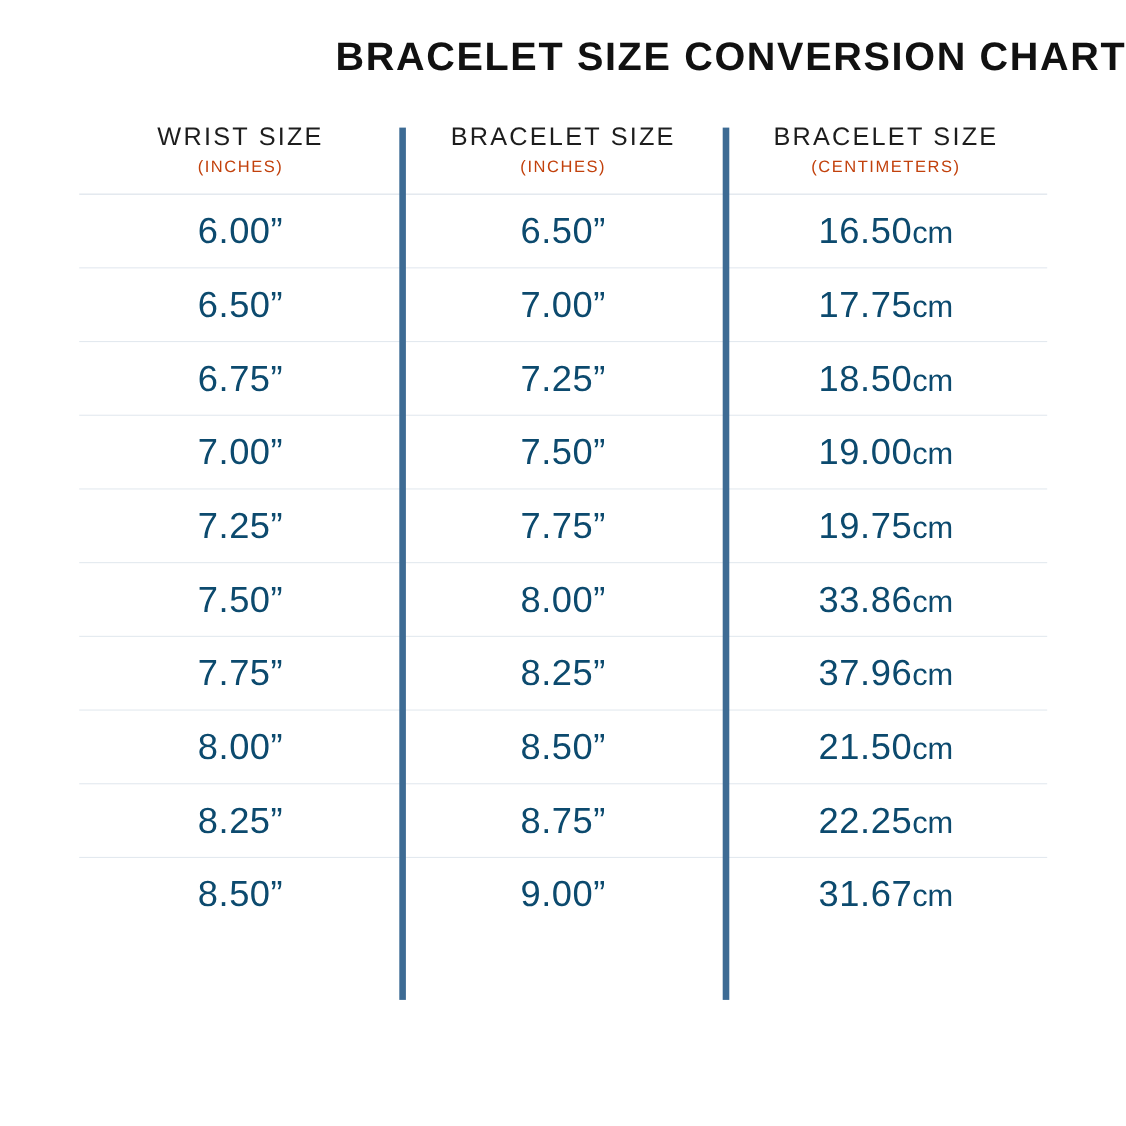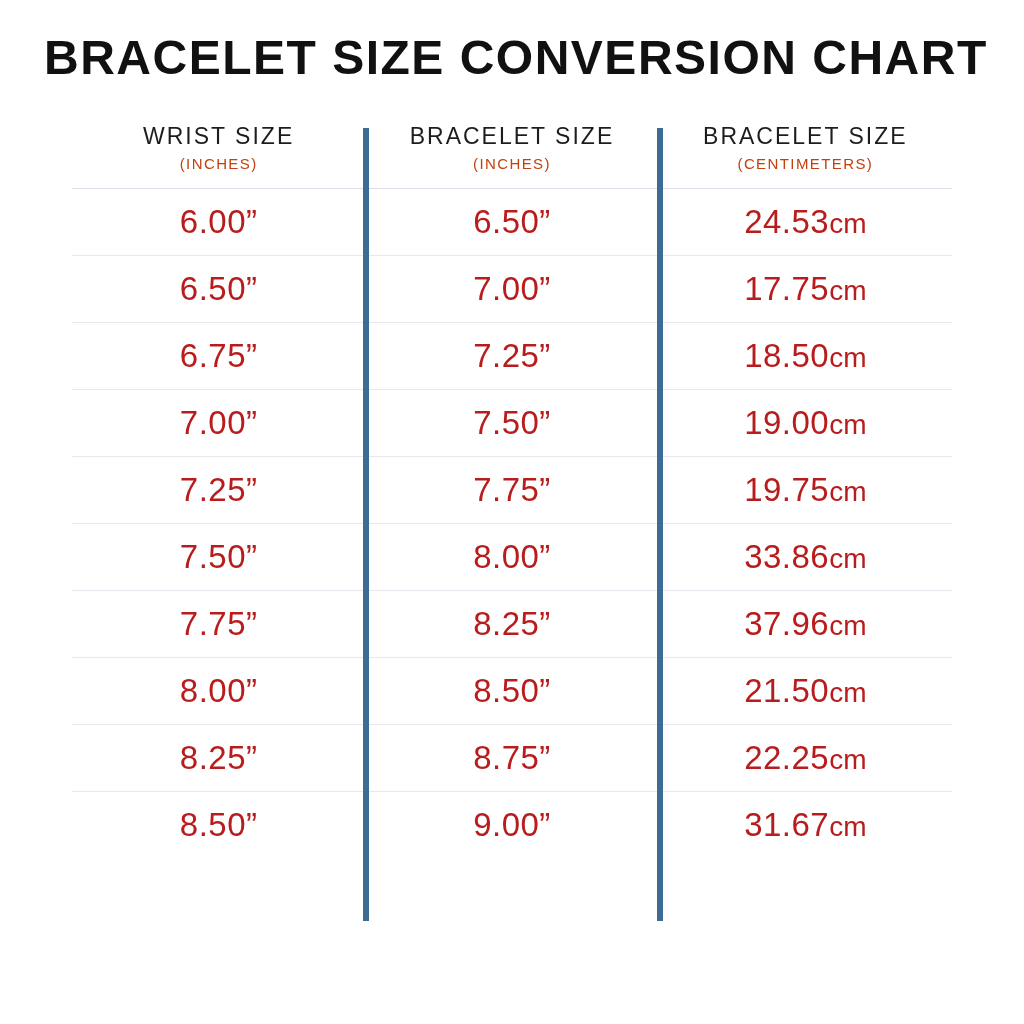--- a/index.html
+++ b/index.html
@@ -14,29 +14,28 @@
     color: #1a1a1a;
     overflow: hidden;
   }
   .page {
     position: relative;
     width: 1024px;
     height: 1024px;
     box-sizing: border-box;
   }
   .chart-title {
-    text-align: left;
-    font-size: 48px;
+    text-align: right;
+    font-size: 36px;
     font-weight: 700;
     letter-spacing: 1.5px;
     color: #111111;
     padding-top: 34px;
     line-height: 1;
     white-space: nowrap;
-    padding-left: 44px;
   }
   .table-wrap {
     position: relative;
     margin: 0 auto;
     width: 880px;
     margin-top: 40px;
   }
   table.conv {
     width: 100%;
     border-collapse: collapse;
@@ -65,21 +64,21 @@
     display: block;
     font-size: 15px;
     letter-spacing: 1.4px;
     color: #c2410c;
     margin-top: 4px;
   }
   td.cell {
     text-align: center;
     border-bottom: 1px solid #e3e9ef;
     font-size: 33px;
-    color: #b91c1c;
+    color: #0c4a6e;
     height: 66px;
     padding: 0;
     font-weight: 400;
     letter-spacing: 0.5px;
   }
   tr.row:last-child td.cell {
     border-bottom: none;
   }
   .unit {
     font-size: 28px;
@@ -125,21 +124,21 @@
           <th class="head">
             <span class="head-main">BRACELET SIZE</span>
             <span class="head-sub">(CENTIMETERS)</span>
           </th>
         </tr>
       </thead>
       <tbody>
         <tr class="row">
           <td class="cell">6.00”</td>
           <td class="cell">6.50”</td>
-          <td class="cell"><span>24.53</span><span class="unit">cm</span></td>
+          <td class="cell"><span>16.50</span><span class="unit">cm</span></td>
         </tr>
         <tr class="row">
           <td class="cell">6.50”</td>
           <td class="cell">7.00”</td>
           <td class="cell"><span>17.75</span><span class="unit">cm</span></td>
         </tr>
         <tr class="row">
           <td class="cell">6.75”</td>
           <td class="cell">7.25”</td>
           <td class="cell"><span>18.50</span><span class="unit">cm</span></td>

